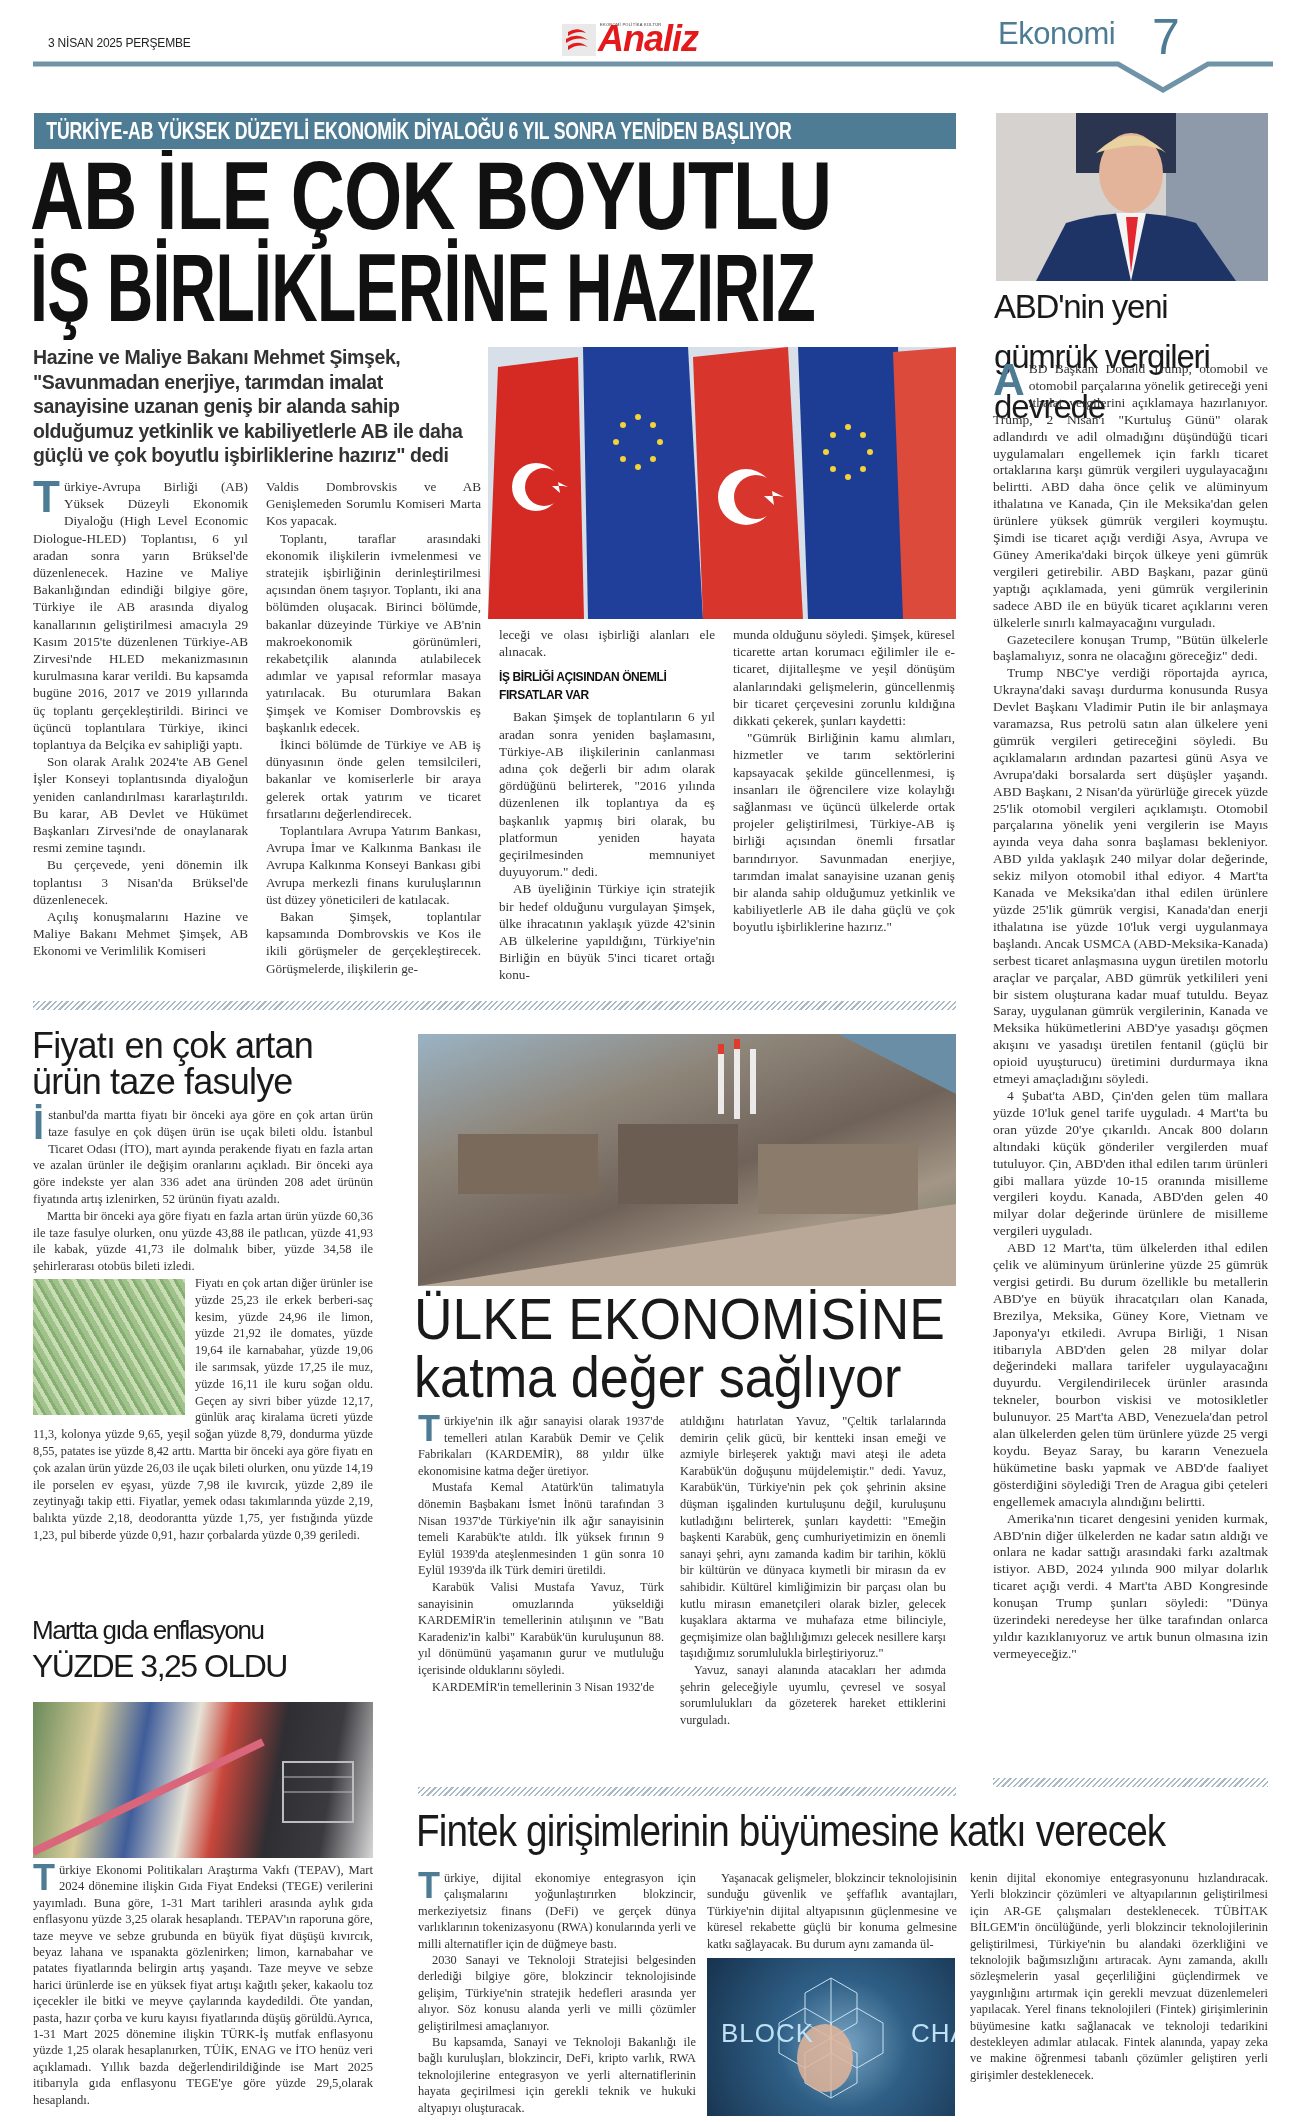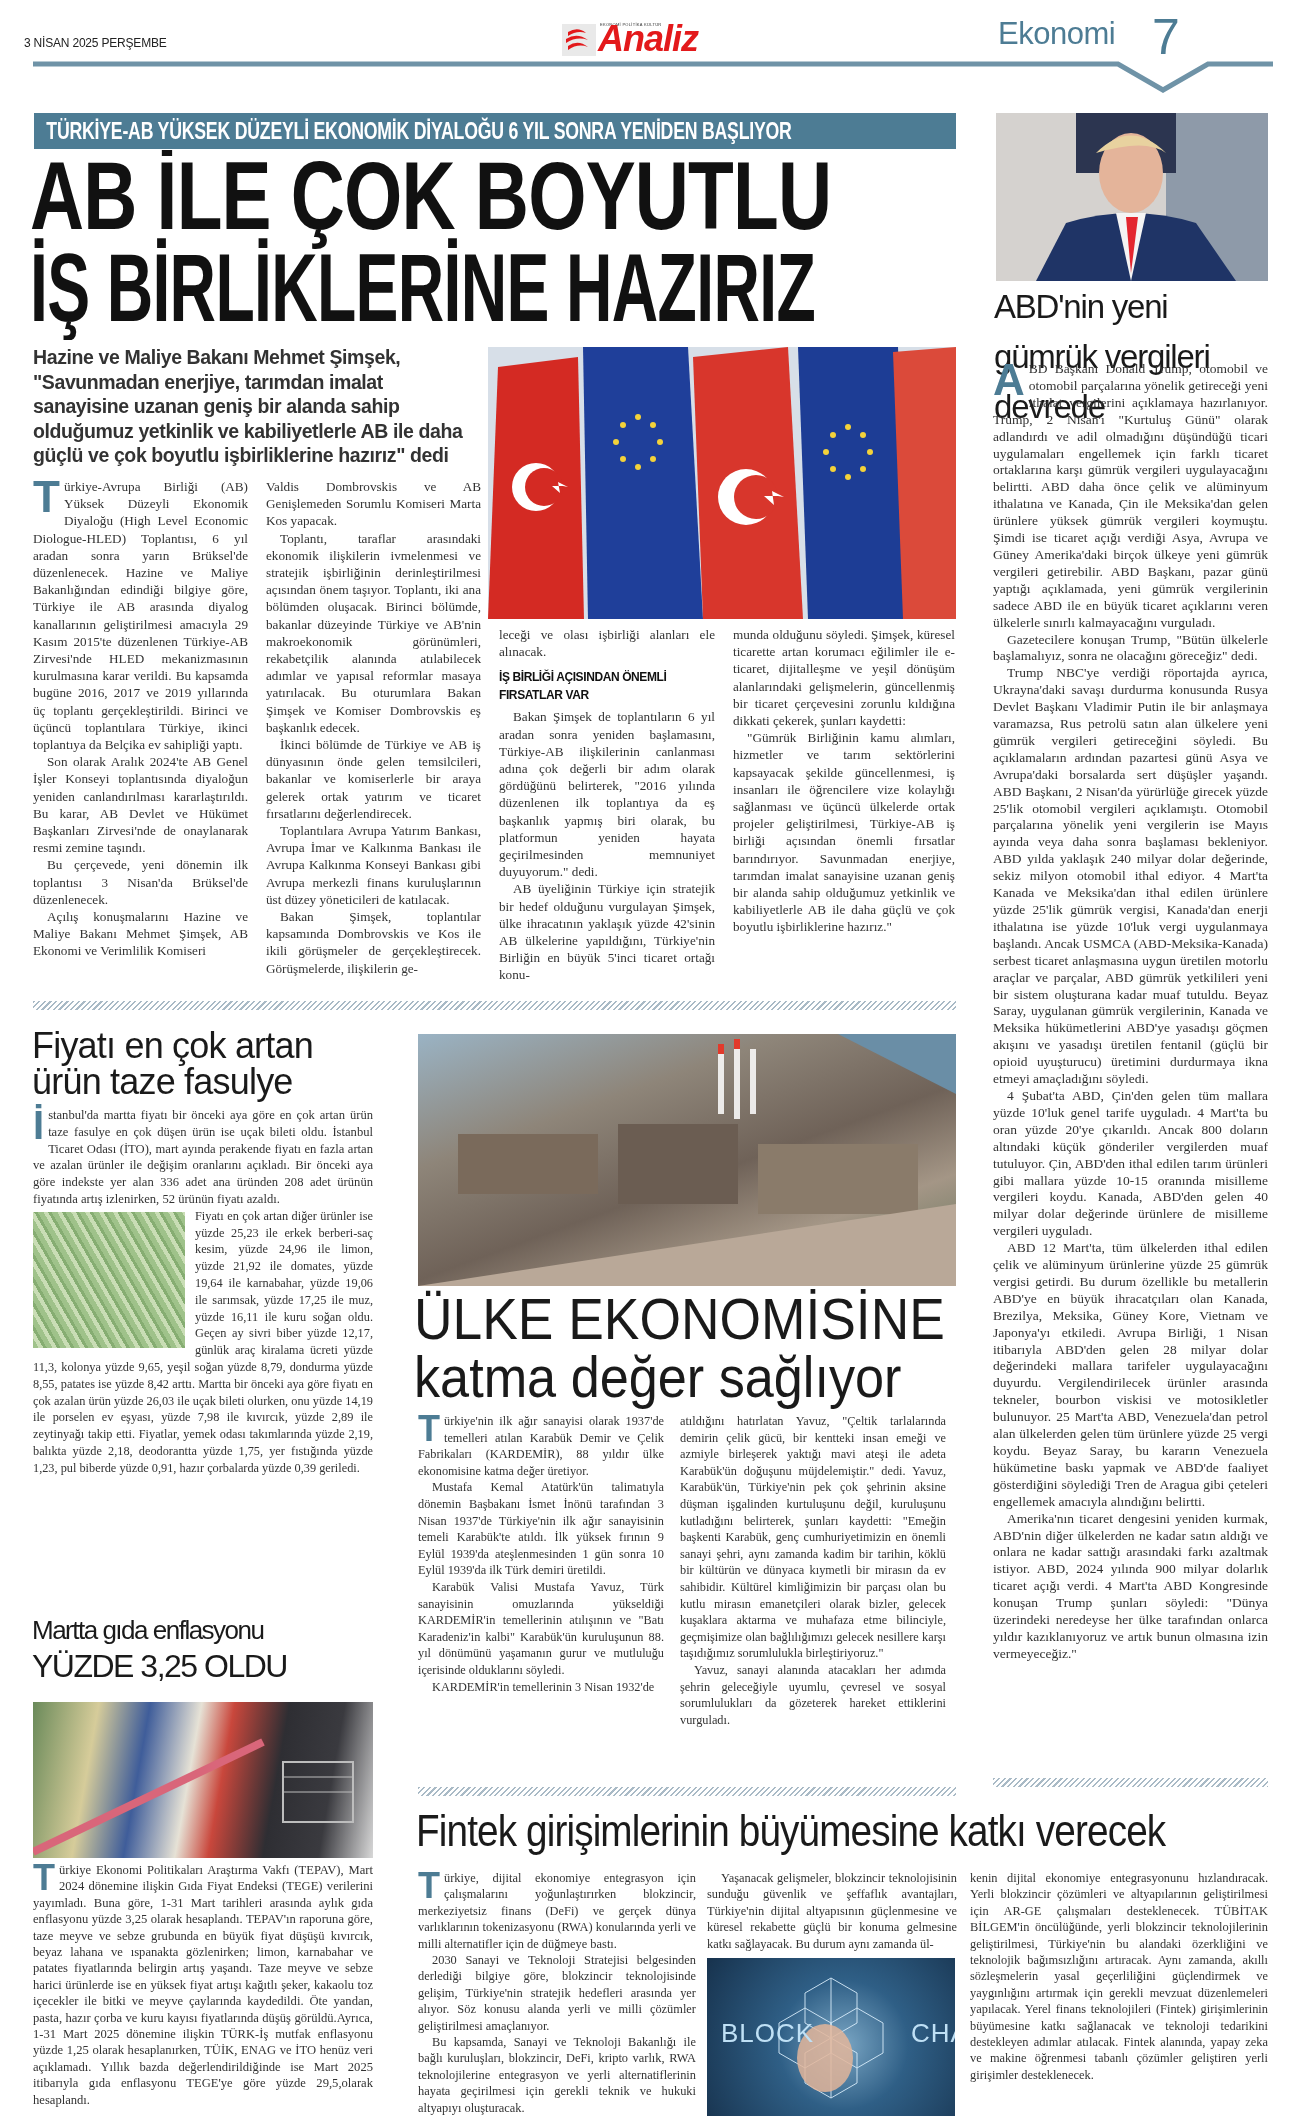--- a/index.html
+++ b/index.html
@@ -10,21 +10,21 @@
   .body-text p { text-indent: 14px; }
   .body-text p.first { text-indent: 0; }
   .dropcap { float: left; font-family: "Liberation Sans", sans-serif; font-weight: bold; color: #4d7c94; font-size: 44px; line-height: 34px; margin: 2px 4px 0 0; }
   .hatch { height: 9px; background: repeating-linear-gradient(135deg, #a9bac6 0 1.5px, #ffffff 1.5px 4px); }
   .img { overflow: hidden; }
   .compressed { display: inline-block; transform-origin: left top; white-space: nowrap; }
 </style>
 </head>
 <body>
 
-<div class="abs sans" style="left:24px; top:36px; font-size:12px; color:#222; letter-spacing:-0.2px;">3 NİSAN 2025 PERŞEMBE</div>
+<div class="abs sans" style="left:48px; top:36px; font-size:12px; color:#222; letter-spacing:-0.2px;">3 NİSAN 2025 PERŞEMBE</div>
 
 <div class="abs" style="left:562px; top:22px; width:180px; height:34px;">
   <svg width="34" height="32" viewBox="0 0 34 32" style="position:absolute; left:0; top:2px;">
     <rect x="0" y="0" width="34" height="32" fill="#e9e9e9"></rect>
     <path d="M6 8 Q16 2 24 9 Q15 6 6 12 Z" fill="#e3191b"></path>
     <path d="M4 15 Q15 8 26 16 Q15 12 4 19 Z" fill="#e3191b"></path>
     <path d="M6 22 Q16 15 26 23 Q16 19 6 26 Z" fill="#e3191b"></path>
   </svg>
   <span class="sans" style="position:absolute; left:38px; top:0; font-size:4px; color:#333; letter-spacing:0.3px;">EKONOMİ POLİTİKA KÜLTÜR</span>
   <span class="sans" style="position:absolute; left:36px; top:-4px; font-size:36px; font-weight:bold; font-style:italic; color:#e3191b; letter-spacing:-1px;">Analiz</span>
@@ -138,20 +138,21 @@
   <p>Amerika'nın ticaret dengesini yeniden kurmak, ABD'nin diğer ülkelerden ne kadar satın aldığı ve onlara ne kadar sattığı arasındaki farkı azaltmak istiyor. ABD, 2024 yılında 900 milyar dolarlık ticaret açığı verdi. 4 Mart'ta ABD Kongresinde konuşan Trump şunları söyledi: "Dünya üzerindeki neredeyse her ülke tarafından onlarca yıldır kazıklanıyoruz ve artık bunun olmasına izin vermeyeceğiz."</p>
 </div>
 
 <div class="abs hatch" style="left:993px; top:1778px; width:275px;"></div>
 
 <div class="abs sans" style="left:32px; top:1028px; width:350px; font-size:36px; line-height:36px; color:#1a1a1a; letter-spacing:-0.8px;">Fiyatı en çok artan ürün taze fasulye</div>
 
 <div class="abs body-text" style="left:33px; top:1107px; width:340px; font-size:12.6px; line-height:16.8px;">
   <span class="dropcap" style="font-size:40px; line-height:32px;">İ</span>
   <p class="first">stanbul'da martta fiyatı bir önceki aya göre en çok artan ürün taze fasulye en çok düşen ürün ise uçak bileti oldu. İstanbul Ticaret Odası (İTO), mart ayında perakende fiyatı en fazla artan ve azalan ürünler ile değişim oranlarını açıkladı. Bir önceki aya göre indekste yer alan 336 adet ana üründen 208 adet ürünün fiyatında artış izlenirken, 52 ürünün fiyatı azaldı.</p>
+  <p>Martta bir önceki aya göre fiyatı en fazla artan ürün yüzde 60,36 ile taze fasulye olurken, onu yüzde 43,88 ile patlıcan, yüzde 41,93 ile kabak, yüzde 41,73 ile dolmalık biber, yüzde 34,58 ile şehirlerarası otobüs bileti izledi.</p>
   <div class="img" style="float:left; width:152px; height:136px; margin:4px 10px 2px 0; background:repeating-linear-gradient(60deg,#9fc28a 0 5px,#c9ddb5 5px 9px,#86ad72 9px 12px);"></div>
   <p class="first" style="font-size:12.3px;">Fiyatı en çok artan diğer ürünler ise yüzde 25,23 ile erkek berberi-saç kesim, yüzde 24,96 ile limon, yüzde 21,92 ile domates, yüzde 19,64 ile karnabahar, yüzde 19,06 ile sarımsak, yüzde 17,25 ile muz, yüzde 16,11 ile kuru soğan oldu. Geçen ay sivri biber yüzde 12,17, günlük araç kiralama ücreti yüzde 11,3, kolonya yüzde 9,65, yeşil soğan yüzde 8,79, dondurma yüzde 8,55, patates ise yüzde 8,42 arttı. Martta bir önceki aya göre fiyatı en çok azalan ürün yüzde 26,03 ile uçak bileti olurken, onu yüzde 14,19 ile porselen ev eşyası, yüzde 7,98 ile kıvırcık, yüzde 2,89 ile zeytinyağı takip etti. Fiyatlar, yemek odası takımlarında yüzde 2,19, balıkta yüzde 2,18, deodorantta yüzde 1,75, yer fıstığında yüzde 1,23, pul biberde yüzde 0,91, hazır çorbalarda yüzde 0,39 geriledi.</p>
 </div>
 
 <div class="abs sans" style="left:32px; top:1612px; width:380px;">
   <div style="font-size:26px; line-height:36px; color:#1a1a1a; letter-spacing:-1.5px;">Martta gıda enflasyonu</div>
   <div style="font-size:32px; line-height:36px; color:#1a1a1a; letter-spacing:-1.5px;">YÜZDE 3,25 OLDU</div>
 </div>
 
 <div class="abs img" style="left:33px; top:1702px; width:340px; height:156px; background:linear-gradient(100deg,#6a8a5a 0%,#d6cc9a 18%,#3f5d9a 32%,#e6e2d6 46%,#c9473c 55%,#2e2e33 70%,#3a3a3f 85%,#d8d8d8 100%);">

